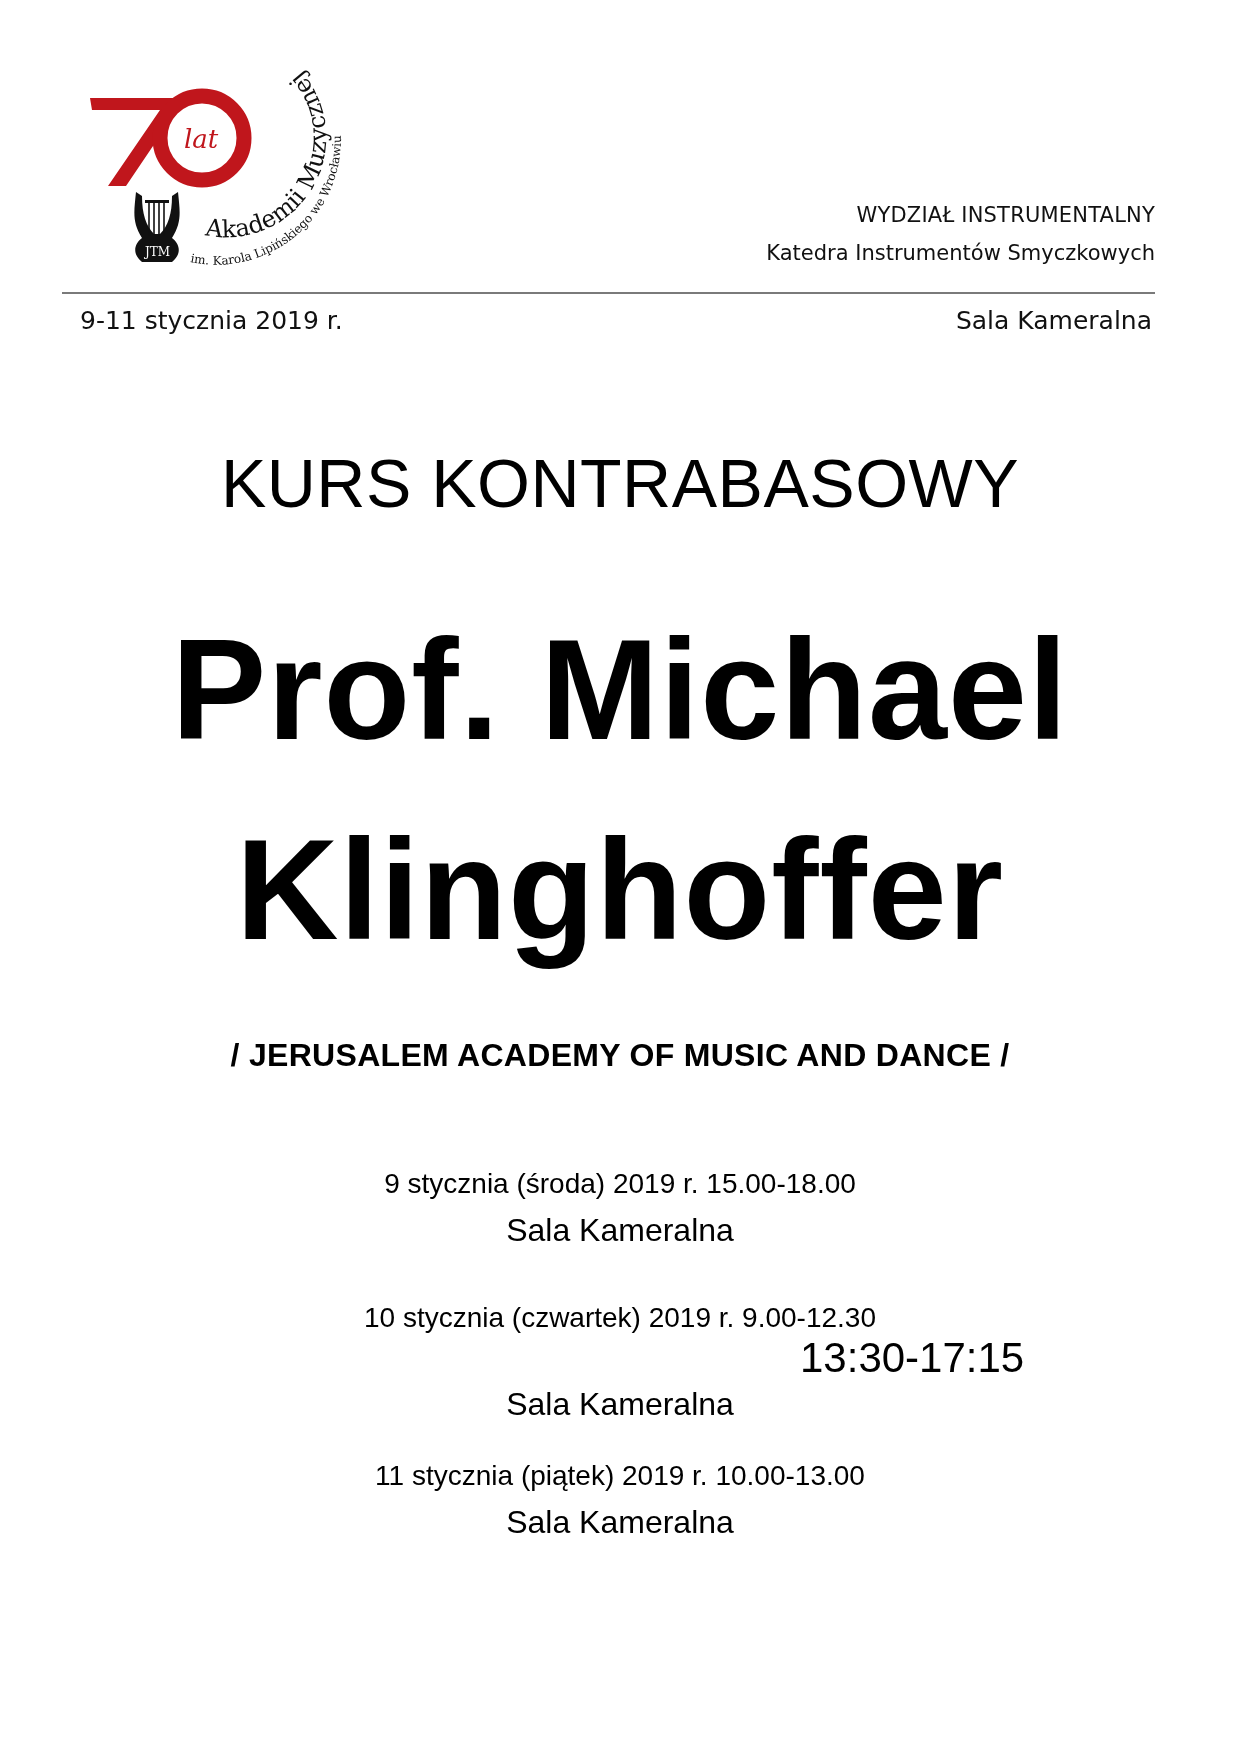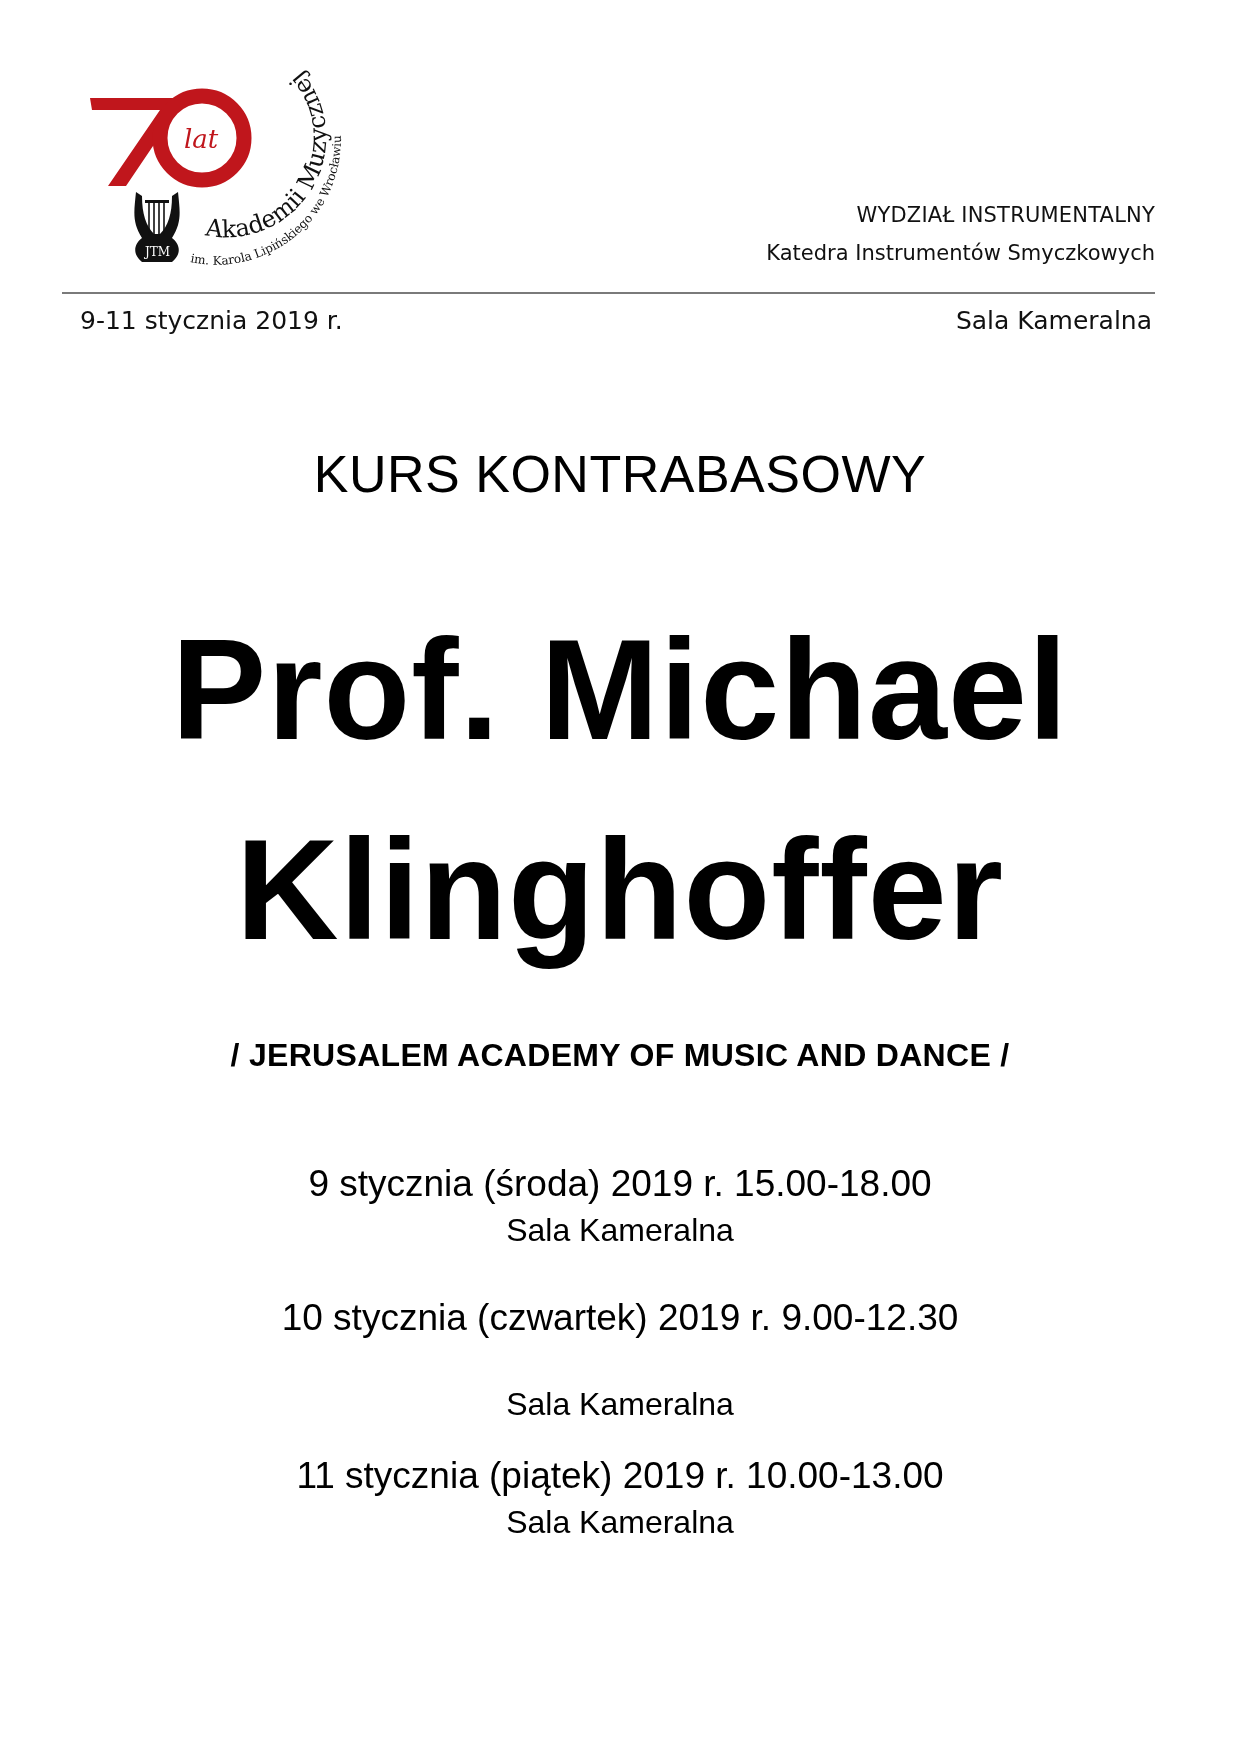--- a/index.html
+++ b/index.html
@@ -15,26 +15,26 @@
 
   .rule { position: absolute; left: 62px; top: 292px; width: 1093px; height: 2px; background: #7a7a7a; }
 
   .dateline { position: absolute; top: 306px; font-family: "DejaVu Sans", sans-serif;
               font-size: 25px; color: #111; }
   .dateline.left { left: 80px; }
   .dateline.right { right: 88px; }
 
   .center { position: absolute; left: 0; width: 1240px; text-align: center;
             font-family: "Liberation Sans", sans-serif; }
-  .course { top: 444px; font-size: 52px; letter-spacing: 0.5px; }
+  .course { top: 444px; font-size: 68px; letter-spacing: 0.5px; }
   .name1 { top: 610px; font-size: 142px; font-weight: bold; line-height: 160px; letter-spacing: 1px; }
   .name2 { top: 810px; font-size: 142px; font-weight: bold; line-height: 160px; letter-spacing: 1px; }
   .affil { top: 1037px; font-size: 32px; font-weight: bold; letter-spacing: 0.3px; }
 
-  .sess-line { font-size: 37px; line-height: 48px; }
+  .sess-line { font-size: 28px; line-height: 48px; }
   .sess-room { font-size: 32px; line-height: 40px; }
   .s1 { top: 1160px; }
   .s1r { top: 1210px; }
   .s2 { top: 1286px; margin-top: 8px; }
   .s2b { position: absolute; top: 1334px; left: 800px; font-family: "Liberation Sans", sans-serif; font-size: 42px; line-height: 48px; }
   .s2r { top: 1384px; }
   .s3 { top: 1452px; }
   .s3r { top: 1502px; }
 
   .free { top: 1640px; font-size: 28px; font-weight: bold; }
@@ -87,18 +87,19 @@
 
   <div class="center course">KURS KONTRABASOWY</div>
   <div class="center name2">Klinghoffer</div>
   <div class="center name1">Prof. Michael</div>
   <div class="center affil">/ JERUSALEM ACADEMY OF MUSIC AND DANCE /</div>
 
   <div class="center sess-line s1">9 stycznia (środa) 2019 r. 15.00-18.00</div>
   <div class="center sess-room s1r">Sala Kameralna</div>
 
   <div class="center sess-line s2">10 stycznia (czwartek) 2019 r. 9.00-12.30</div>
+  <div class="s2b">13:30-17:15</div>
   <div class="center sess-room s2r">Sala Kameralna</div>
 
   <div class="center sess-line s3">11 stycznia (piątek) 2019 r. 10.00-13.00</div>
   <div class="center sess-room s3r">Sala Kameralna</div>
 
 </div>
 
 </body></html>

